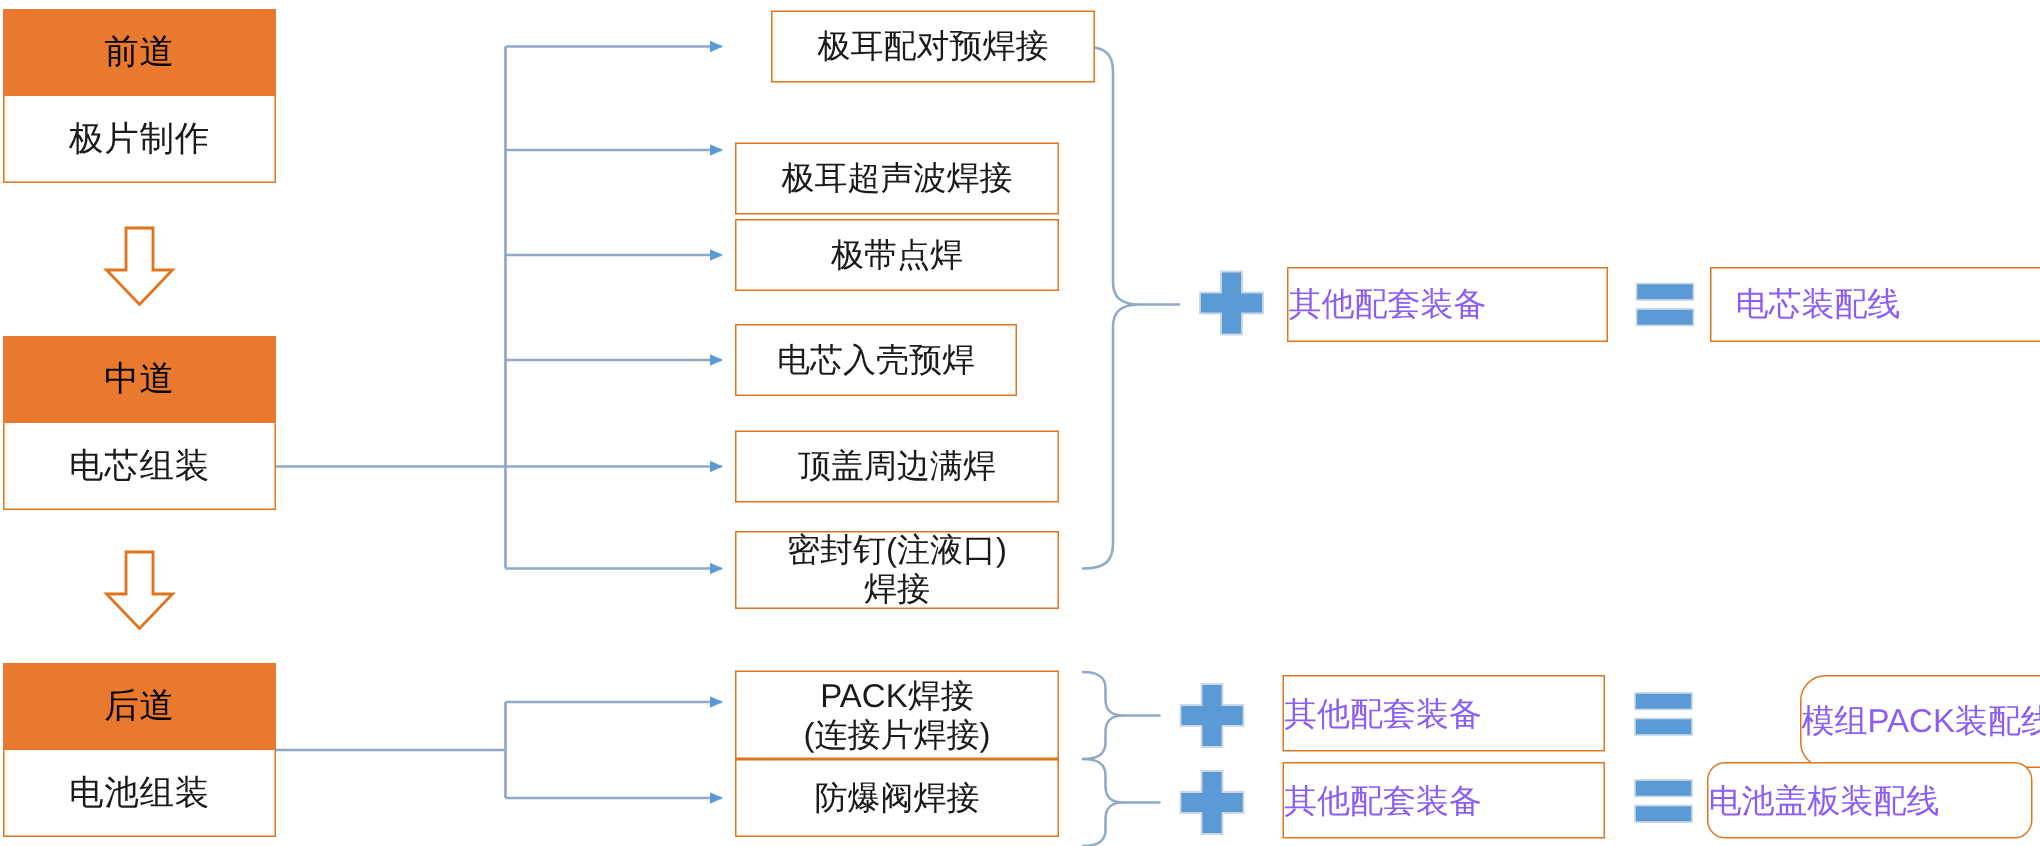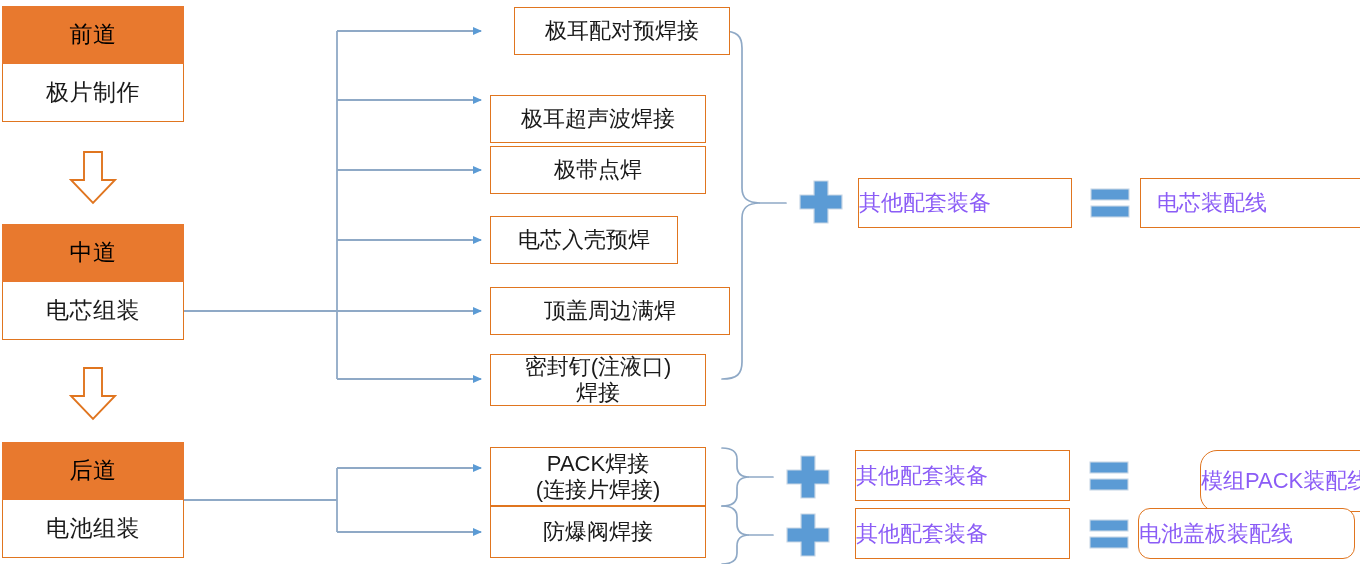--- a/index.html
+++ b/index.html
@@ -194,21 +194,21 @@
   </div>
   <div class="proc-box" style="left:490px; top:76px; width:216px; height:48px;margin-top:19px;">
     <span>极耳超声波焊接</span>
   </div>
   <div class="proc-box" style="left:490px; top:146px; width:216px; height:48px;font-family:Liberation Serif, serif;">
     <span>极带点焊</span>
   </div>
   <div class="proc-box" style="left:490px; top:216px; width:188px; height:48px;">
     <span>电芯入壳预焊</span>
   </div>
-  <div class="proc-box" style="left:490px; top:287px; width:240px; height:48px;">
+  <div class="proc-box" style="left:490px; top:287px; width:216px; height:48px;">
     <span>顶盖周边满焊</span>
   </div>
   <div class="proc-box" style="left:490px; top:354px; width:216px; height:52px;">
     <span>密封钉(注液口)
 焊接</span>
   </div>
 
   <div class="proc-box" style="left:490px; top:447px; width:216px; height:59px;">
     <span>PACK焊接
 (连接片焊接)</span>

